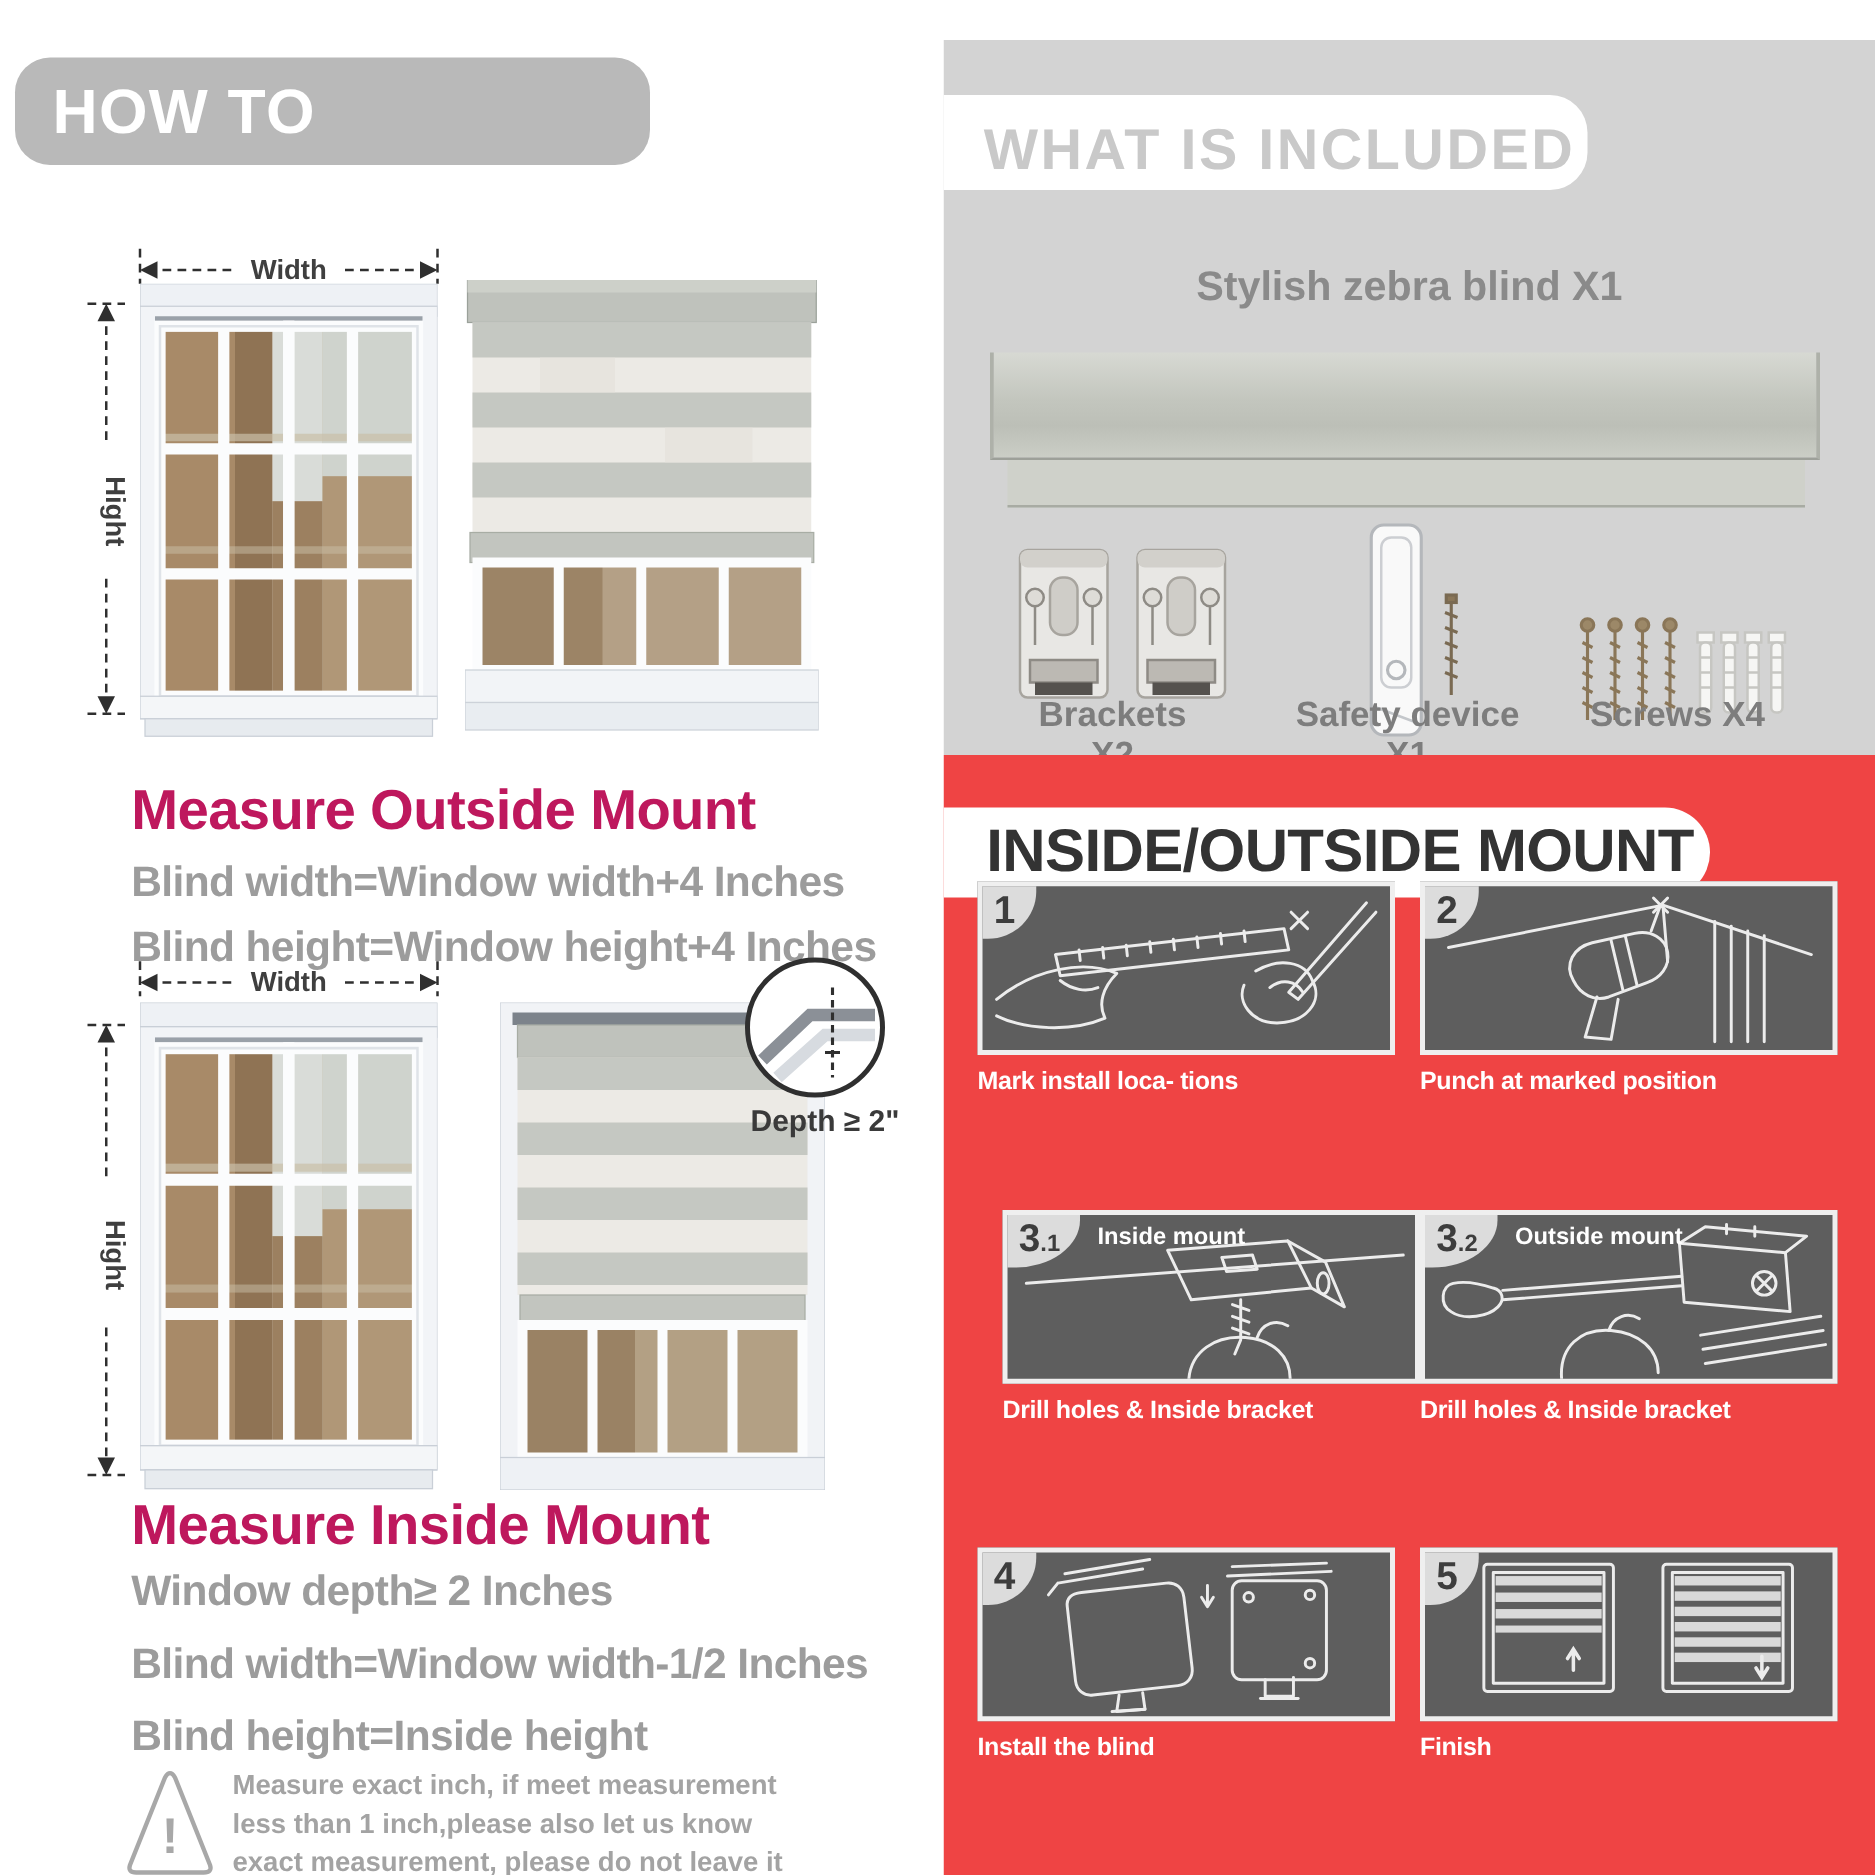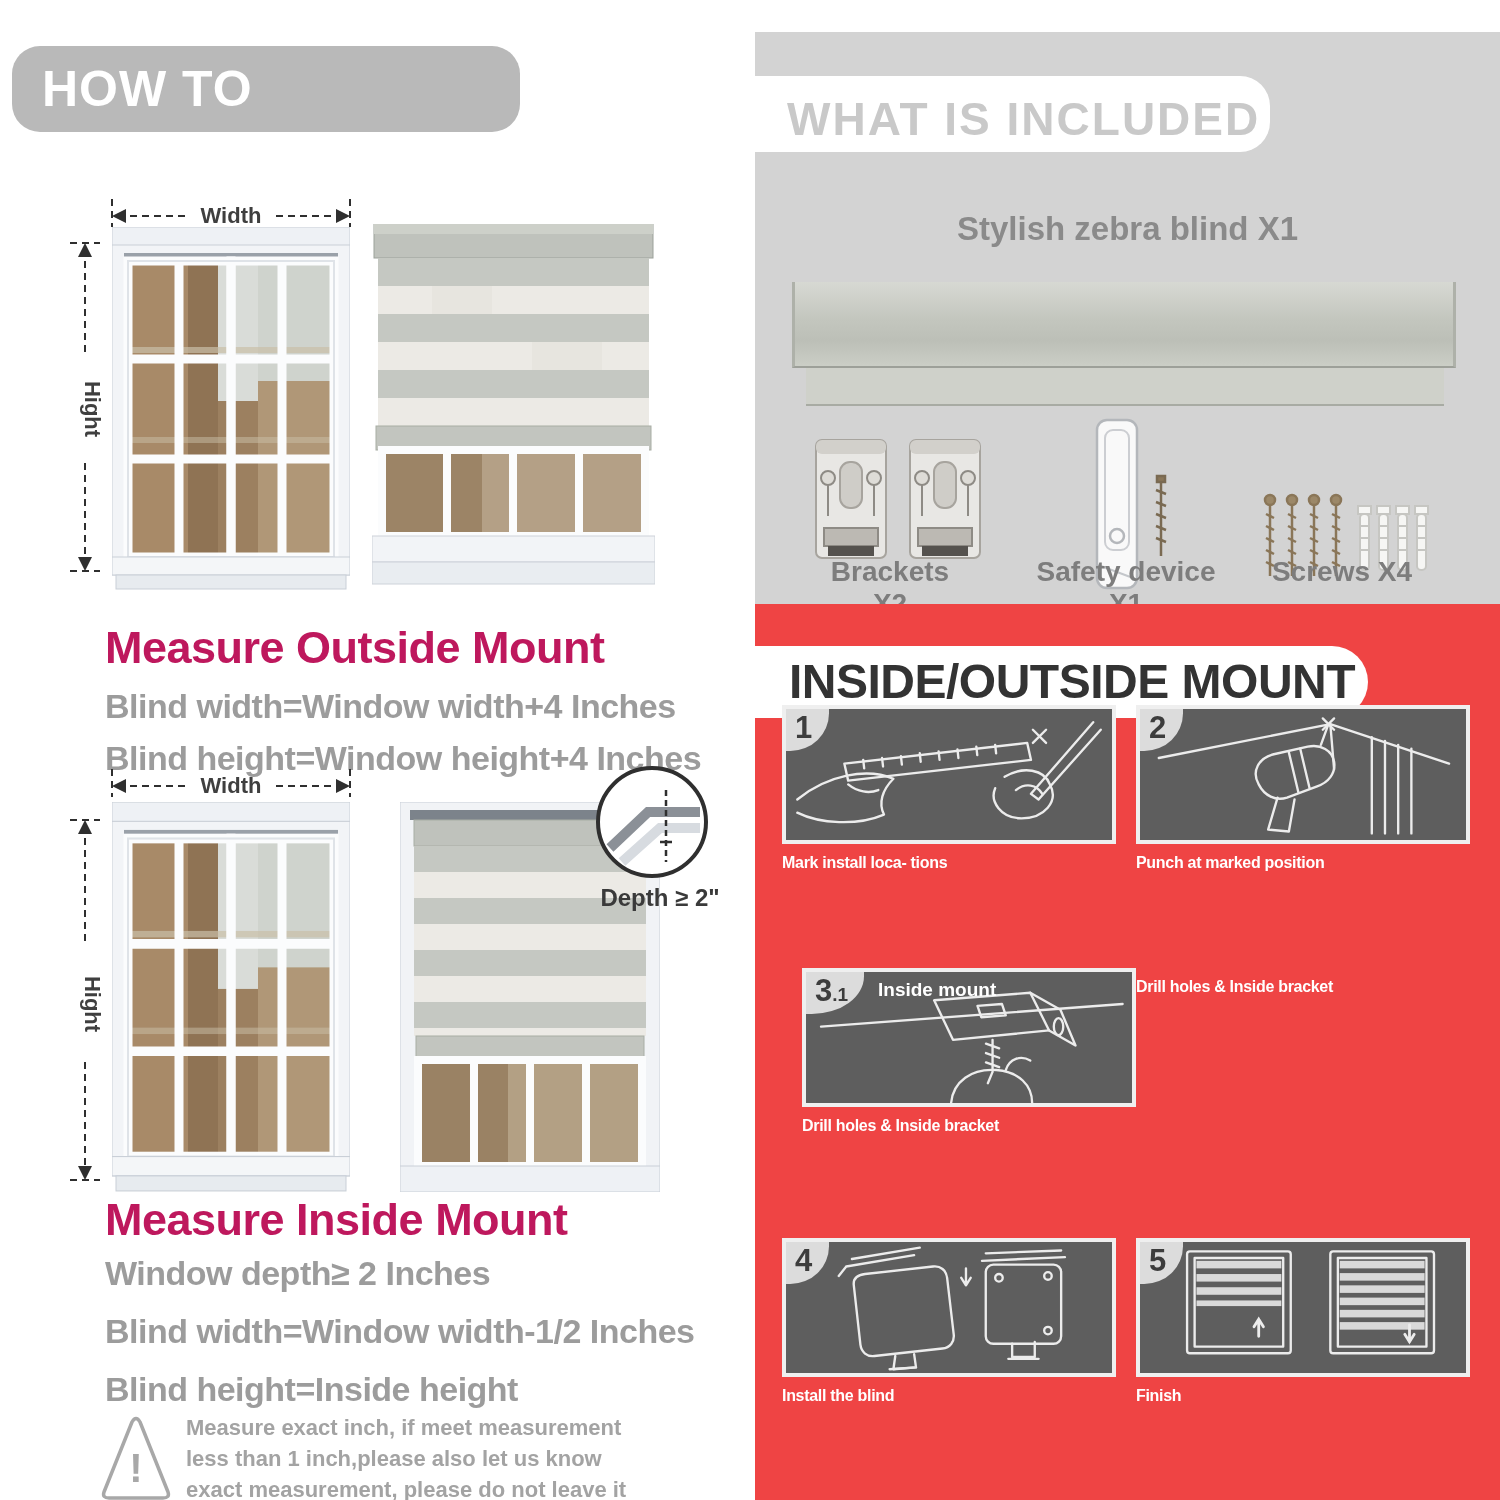--- a/index.html
+++ b/index.html
@@ -27,21 +27,21 @@
   .mount-panel{left:755px;top:572px;width:745px;height:928px;background:#ef4444;}
   .mount-header{left:0;top:10px;width:613px;height:72px;background:#ffffff;border-radius:0 36px 36px 0;
     color:#333333;font-size:48px;font-weight:bold;line-height:72px;padding-left:34px;letter-spacing:-0.5px;box-sizing:border-box;}
   .step{position:absolute;width:334px;}
   .frame{position:relative;width:334px;height:139px;border:4px solid #efefef;box-sizing:border-box;background:#5e5e5e;}
   .badge{position:absolute;left:0;top:0;background:#dcdcdc;border-radius:0 0 90% 0;color:#3d3d3d;
     font-weight:bold;font-size:31px;line-height:34px;padding:2px 0 0 9px;width:43px;height:42px;box-sizing:border-box;}
   .badge .sub{font-size:19px;}
   .badge.wide{width:58px;}
   .inner-label{position:absolute;left:72px;top:7px;color:#ffffff;font-size:19px;font-weight:bold;text-align:right;}
-  .caption{margin-top:10px;color:#ffffff;font-size:16px;font-weight:bold;letter-spacing:-0.3px;}
+  .caption{margin-top:10px;color:#ffffff;font-size:20px;font-weight:bold;letter-spacing:-0.3px;}
   svg{display:block;}
 </style>
 </head>
 <body>
 
 <div class="abs measure-header">HOW TO MEASURE</div>
 
 <div class="abs" style="left:108px;top:165px;">
   <svg width="246" height="32" viewBox="0 0 246 32">
     <g stroke="#2f2f2f" stroke-width="2" fill="none" stroke-dasharray="7 5">
@@ -423,20 +423,38 @@
           <path d="M206,104 C210,92 222,88 232,94"></path>
         </g>
       </svg>
       <div class="badge wide"><span>3</span><span class="sub">.1</span></div>
       <div class="inner-label">Inside mount</div>
     </div>
     <div class="caption">Drill holes &amp;  Inside bracket</div>
   </div>
 
   <div class="step" style="left:381px;top:364px;">
+    <div class="frame">
+      <svg width="326" height="131" viewBox="0 0 334 139">
+        <g stroke="#ececec" stroke-width="2.5" fill="none" stroke-linecap="round" stroke-linejoin="round">
+          <path d="M210,24 L232,10 L318,18 L300,32 L210,24 Z"></path>
+          <path d="M210,24 L214,74 L304,82 L300,32"></path>
+          <path d="M250,16 l0,-8 M274,18 l0,-8"></path>
+          <circle cx="282" cy="58" r="10"></circle>
+          <path d="M276,52 l12,12 M288,52 l-12,12"></path>
+          <path d="M60,64 L212,52 M60,72 L212,60"></path>
+          <path d="M18,58 C8,60 6,76 16,82 C28,90 48,86 56,78 C62,72 60,64 52,62 C40,58 28,56 18,58 Z"></path>
+          <path d="M110,139 C108,112 126,96 152,98 C176,100 192,114 192,134"></path>
+          <path d="M150,98 C154,86 166,82 176,88"></path>
+          <path d="M228,102 L330,86 M230,114 L332,98 M232,126 L334,110"></path>
+        </g>
+      </svg>
+      <div class="badge wide"><span>3</span><span class="sub">.2</span></div>
+      <div class="inner-label">Outside mount</div>
+    </div>
     <div class="caption">Drill holes &amp;  Inside bracket</div>
   </div>
 
   <div class="step" style="left:27px;top:634px;">
     <div class="frame">
       <svg width="326" height="131" viewBox="0 0 334 139">
         <g stroke="#ececec" stroke-width="2.5" fill="none" stroke-linecap="round" stroke-linejoin="round">
           <path d="M58,26 L130,14 M64,18 L136,6 M58,26 l-8,10"></path>
           <path d="M78,34 L150,26 C158,25 164,30 165,38 L172,98 C173,106 168,112 160,113 L88,121 C80,122 74,117 73,109 L66,46 C65,38 70,35 78,34 Z"></path>
           <path d="M110,121 l-2,14 l24,-2 l-2,-14"></path>

